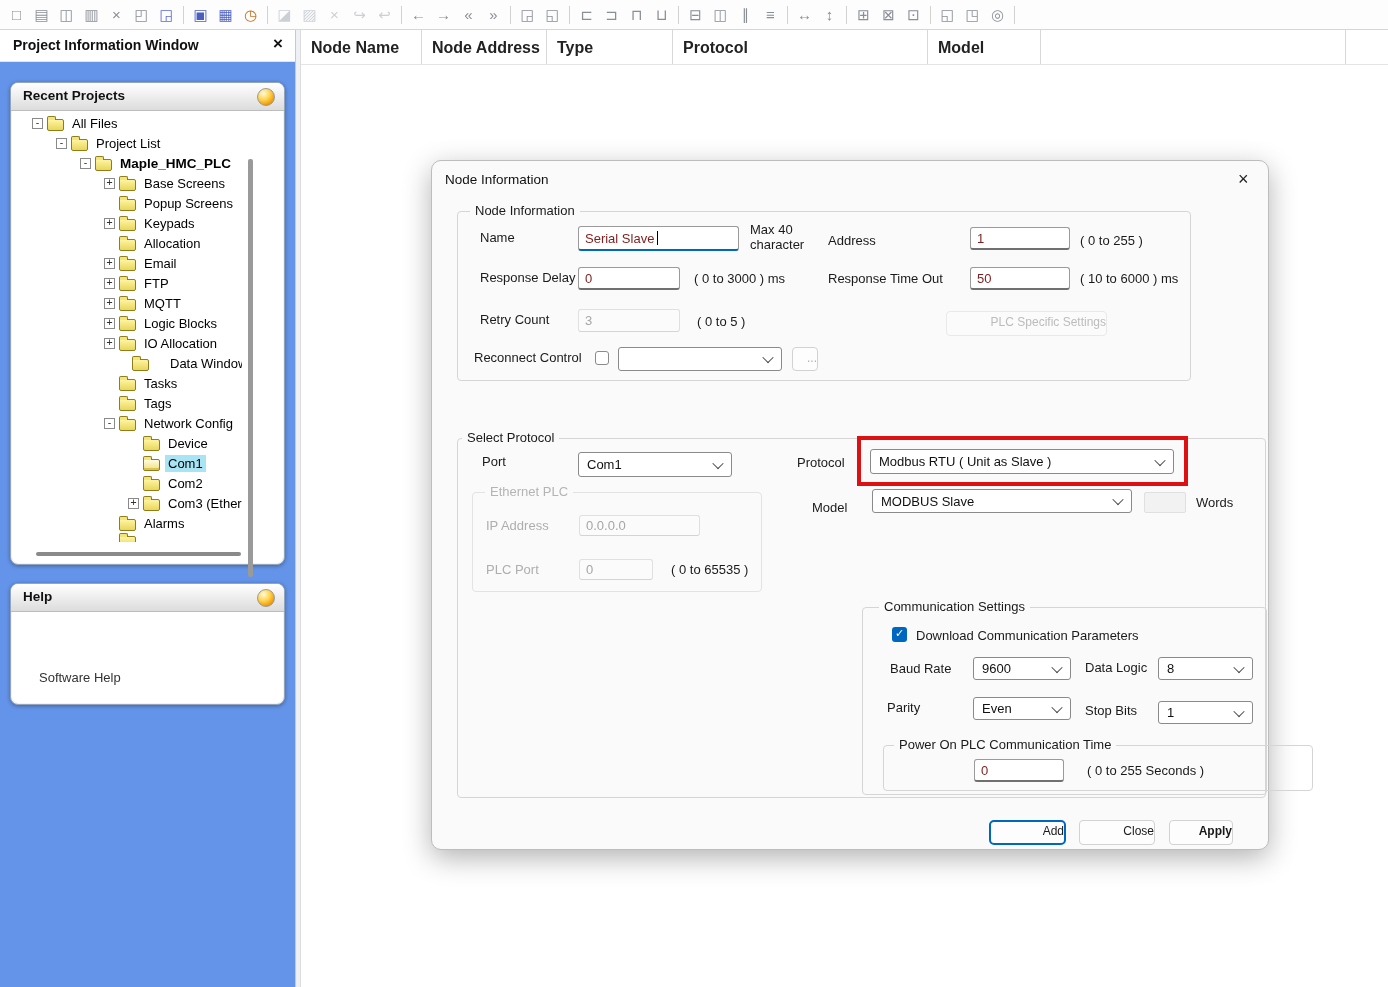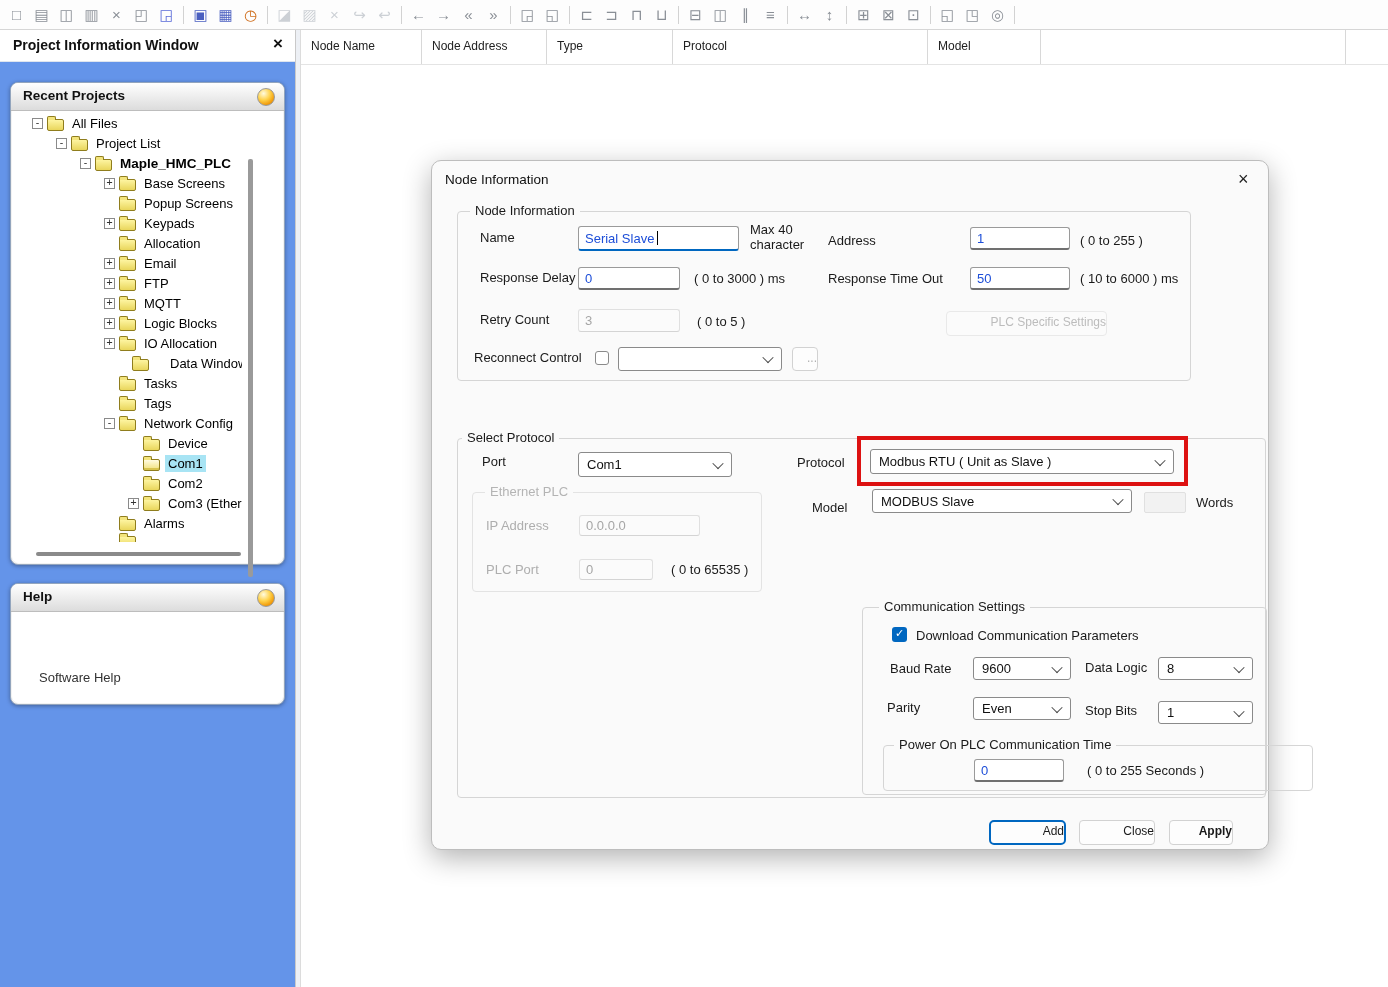--- a/index.html
+++ b/index.html
@@ -46,36 +46,36 @@
   .vscroll{position:absolute;left:236px;top:48px;width:5px;height:418px;background:#9a9a9a;border-radius:2px;}
   .hscroll{position:absolute;left:24px;bottom:7px;width:205px;height:4px;background:#8a8a8a;border-radius:2px;}
   .help-text{position:absolute;left:27px;top:58px;color:#333;}
 
   
   .splitter{position:absolute;left:295px;top:30px;width:6px;height:957px;background:#edf0f5;
             border-left:1px solid #c9c9c9;border-right:1px solid #dcdcdc;box-sizing:border-box;}
   .main{position:absolute;left:301px;top:30px;width:1087px;height:957px;background:#fff;}
   .nt-header{position:absolute;left:0;top:0;right:0;height:34px;display:flex;background:#fff;
              border-bottom:1px solid #e4e4e4;}
-  .th-cell{box-sizing:border-box;border-right:1px solid #d8d8d8;padding:9px 0 0 10px;font-size:12px;color:#222;}
+  .th-cell{box-sizing:border-box;border-right:1px solid #d8d8d8;padding:9px 0 0 10px;font-size:16px;color:#222;font-weight:bold;}
 
   
   .dialog{position:absolute;left:431px;top:160px;width:836px;height:688px;background:#fafafa;
           border:1px solid #bdbdbd;border-radius:10px;box-shadow:0 8px 28px rgba(0,0,0,.3);}
   .dlg-title{position:absolute;left:13px;top:11px;font-size:13.5px;color:#111;}
   .dlg-close{position:absolute;left:806px;top:8px;font-size:18px;color:#222;}
   .grp{position:absolute;border:1px solid #d5d5d5;border-radius:4px;box-sizing:border-box;}
   .grp.dis{border-color:#e3e3e3;}
   .grp-label{position:absolute;top:-9px;left:12px;background:#fafafa;padding:0 5px;font-size:13px;color:#1a1a1a;white-space:nowrap;}
   .grp-label.dis{color:#b4b4b4;}
   .lbl{position:absolute;font-size:13px;color:#1a1a1a;white-space:nowrap;}
   .lbl.dis{color:#aeaeae;}
   .hint{position:absolute;font-size:13px;color:#1a1a1a;width:72px;line-height:15px;}
   .inp{position:absolute;box-sizing:border-box;background:#fff;border:1px solid #9a9a9a;border-bottom:2px solid #707070;
-       border-radius:3px;font-size:13px;padding:0 6px;color:#1d4ed8;font-family:inherit;}
+       border-radius:3px;font-size:13px;padding:0 6px;color:#7f1d1d;font-family:inherit;}
   .inp.focus{border-bottom:2px solid #0067c0;}
   .inp.dis{background:#fbfbfb;border:1px solid #e0e0e0;border-bottom:1px solid #d4d4d4;color:#a6a6a6;}
   .caret{position:absolute;width:1px;height:14px;background:#000;}
   .dd{position:absolute;box-sizing:border-box;background:#fff;border:1px solid #8a8a8a;border-radius:3px;
       display:flex;align-items:center;justify-content:space-between;padding:0 9px 0 8px;}
   .dd-val{font-size:13px;color:#111;white-space:nowrap;overflow:hidden;}
   .chev{width:7px;height:7px;border-right:1.4px solid #4a4a4a;border-bottom:1.4px solid #4a4a4a;
         transform:rotate(45deg) translate(-1px,-1px);flex:none;}
   .cb{position:absolute;box-sizing:border-box;width:14px;height:14px;background:#fff;border:1px solid #8a8a8a;border-radius:3px;}
   .cb.checked{width:15px;height:15px;background:#0067c0;border:none;}

